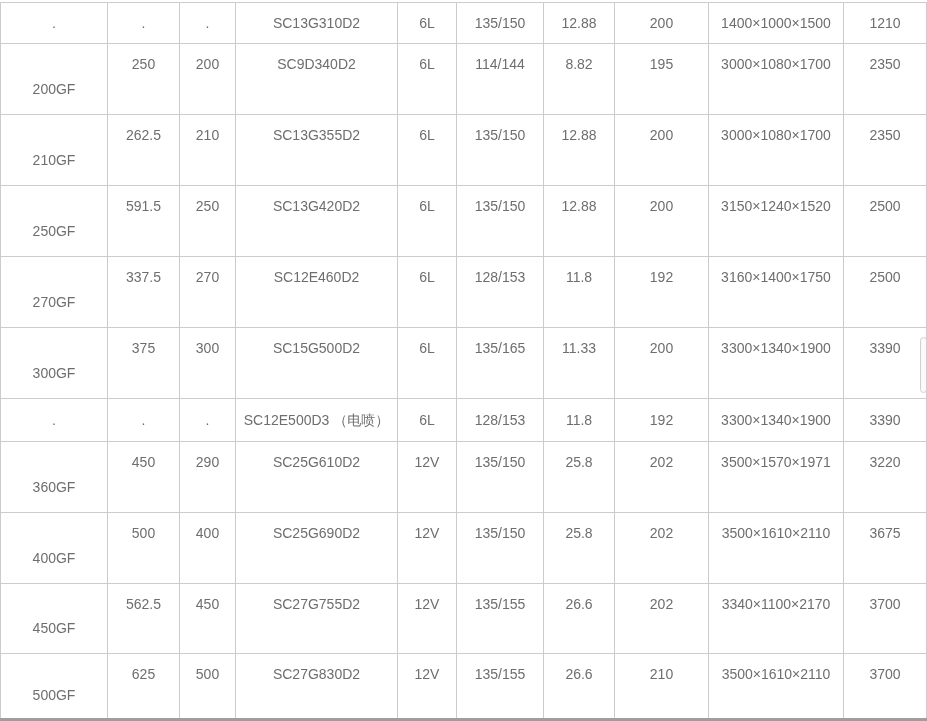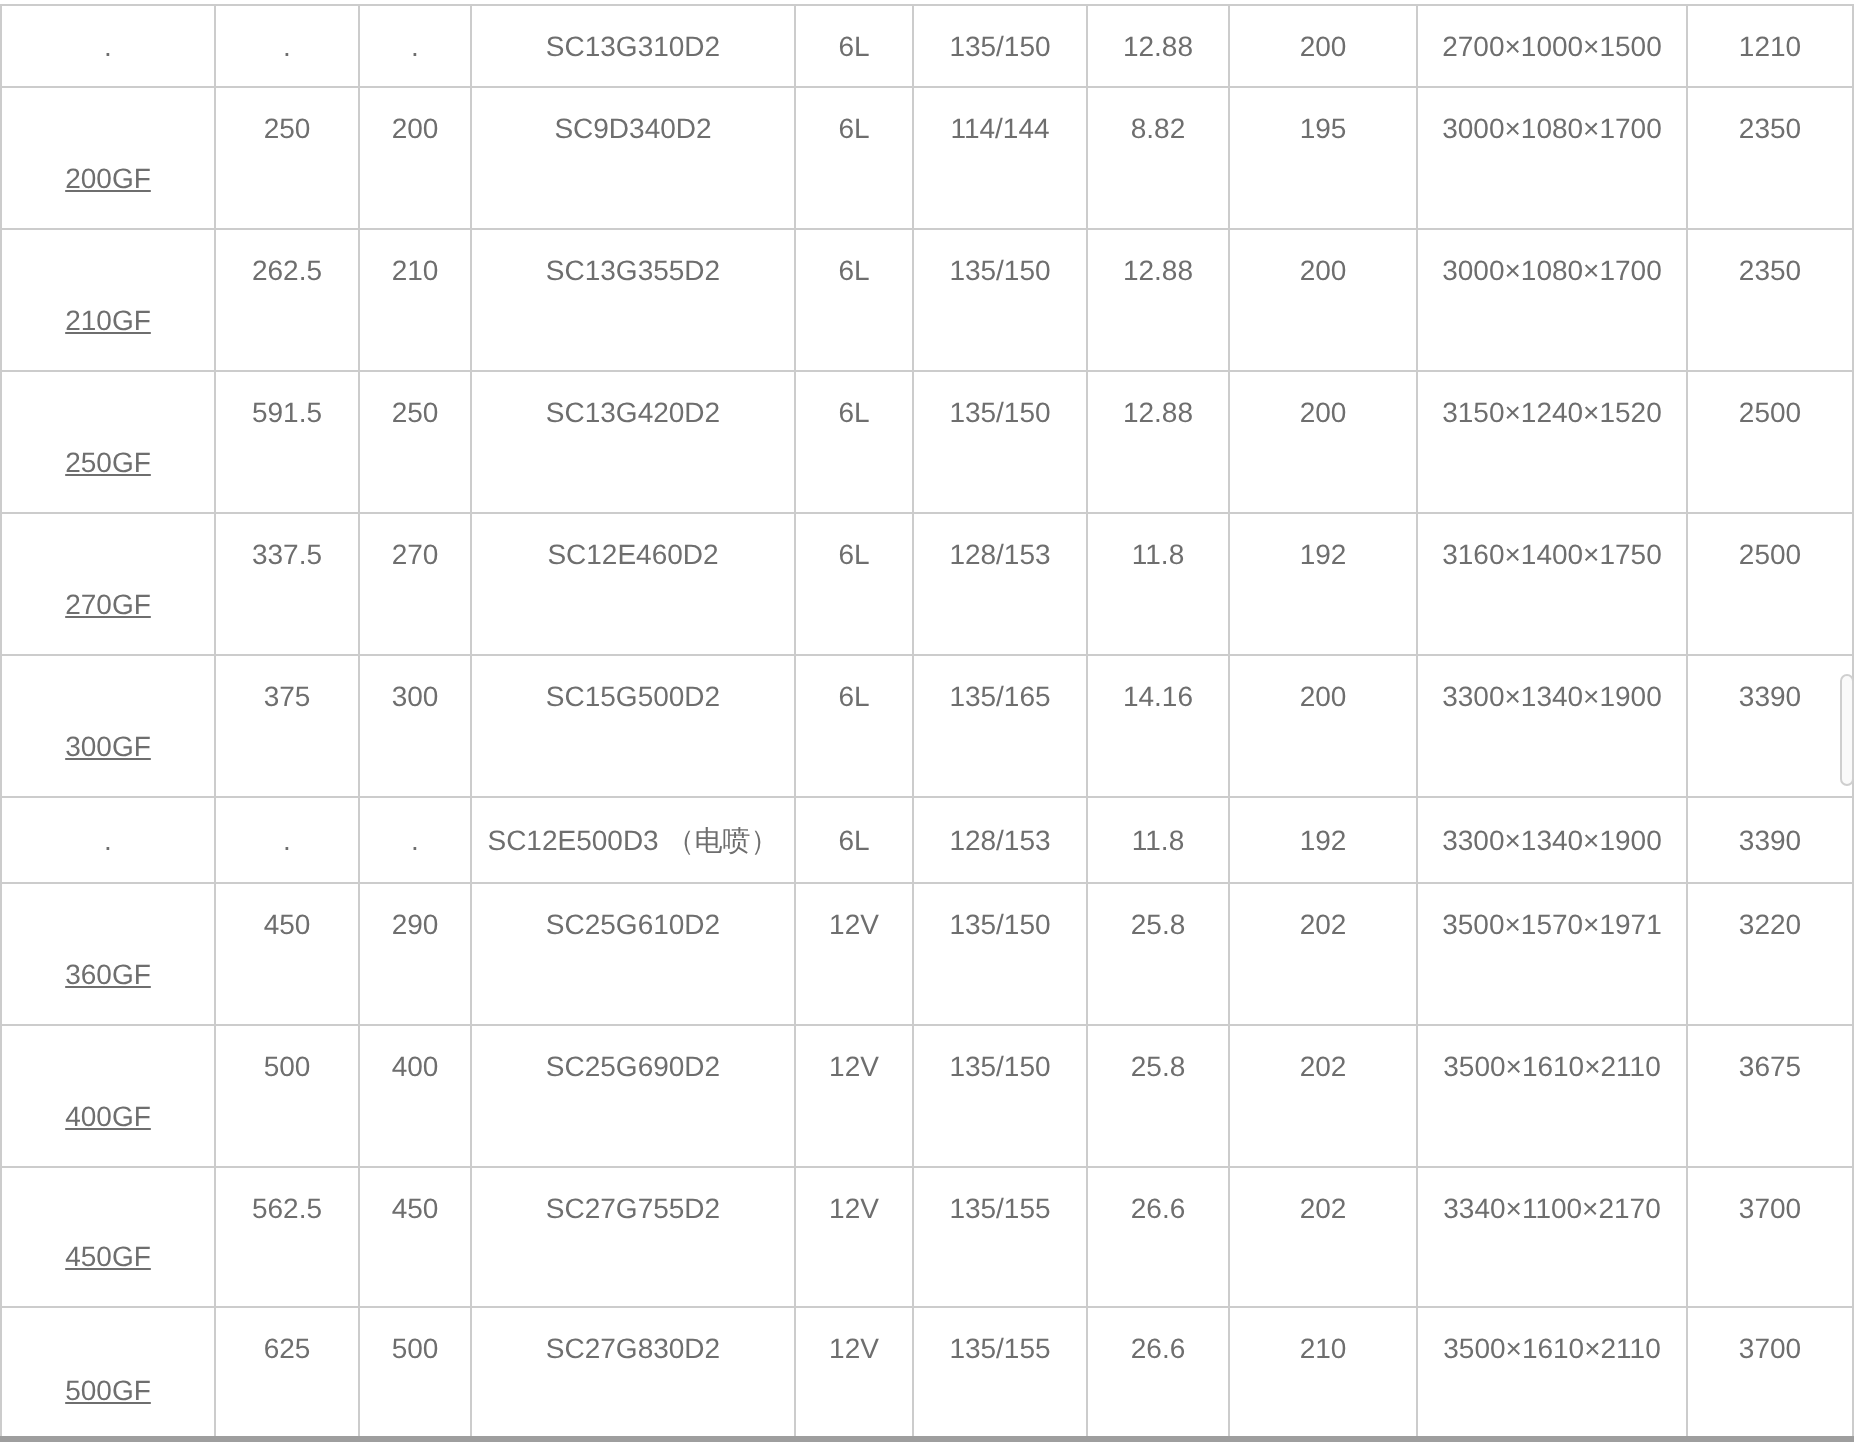--- a/index.html
+++ b/index.html
@@ -27,21 +27,21 @@
     font-size: 14px;
     line-height: 17px;
     text-align: center;
     padding: 0;
     overflow: hidden;
     white-space: nowrap;
     background: #ffffff;
   }
   
   tr.tall td { vertical-align: top; padding-top: 12px; }
-  tr.tall td.model-col { vertical-align: bottom; padding-top: 0; padding-bottom: 16px; text-decoration: underline; }
+  tr.tall td.model-col { vertical-align: bottom; padding-top: 0; padding-bottom: 16px; }
   
   tr.compact td { vertical-align: middle; }
   
   .v-scroll-thumb {
     position: absolute;
     right: 0;
     top: 337px;
     width: 7px;
     height: 56px;
     background: #fafafa;
@@ -80,21 +80,21 @@
     <tbody id="spec-tbody">
         <tr class="compact" style="height: 41px;">
           <td class="model-col">.</td>
           <td>.</td>
           <td>.</td>
           <td>SC13G310D2</td>
           <td>6L</td>
           <td>135/150</td>
           <td>12.88</td>
           <td>200</td>
-          <td>2700×1000×1500</td>
+          <td>1400×1000×1500</td>
           <td>1210</td>
         </tr>
         <tr class="tall" style="height: 71px;">
           <td class="model-col">200GF</td>
           <td>250</td>
           <td>200</td>
           <td>SC9D340D2</td>
           <td>6L</td>
           <td>114/144</td>
           <td>8.82</td>
@@ -138,21 +138,21 @@
           <td>3160×1400×1750</td>
           <td>2500</td>
         </tr>
         <tr class="tall" style="height: 71px;">
           <td class="model-col">300GF</td>
           <td>375</td>
           <td>300</td>
           <td>SC15G500D2</td>
           <td>6L</td>
           <td>135/165</td>
-          <td>14.16</td>
+          <td>11.33</td>
           <td>200</td>
           <td>3300×1340×1900</td>
           <td>3390</td>
         </tr>
         <tr class="compact" style="height: 43px;">
           <td class="model-col">.</td>
           <td>.</td>
           <td>.</td>
           <td>SC12E500D3 （电喷）</td>
           <td>6L</td>

